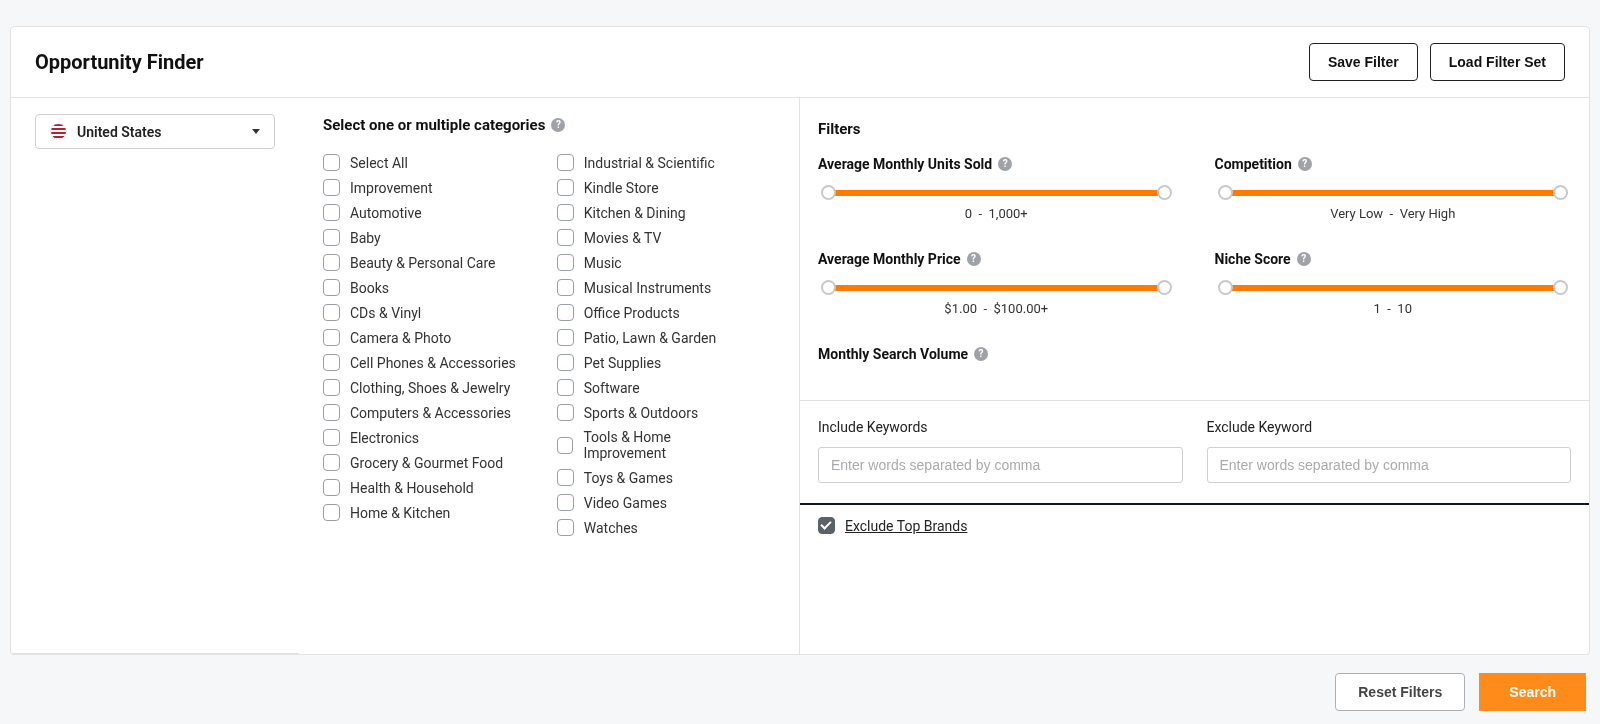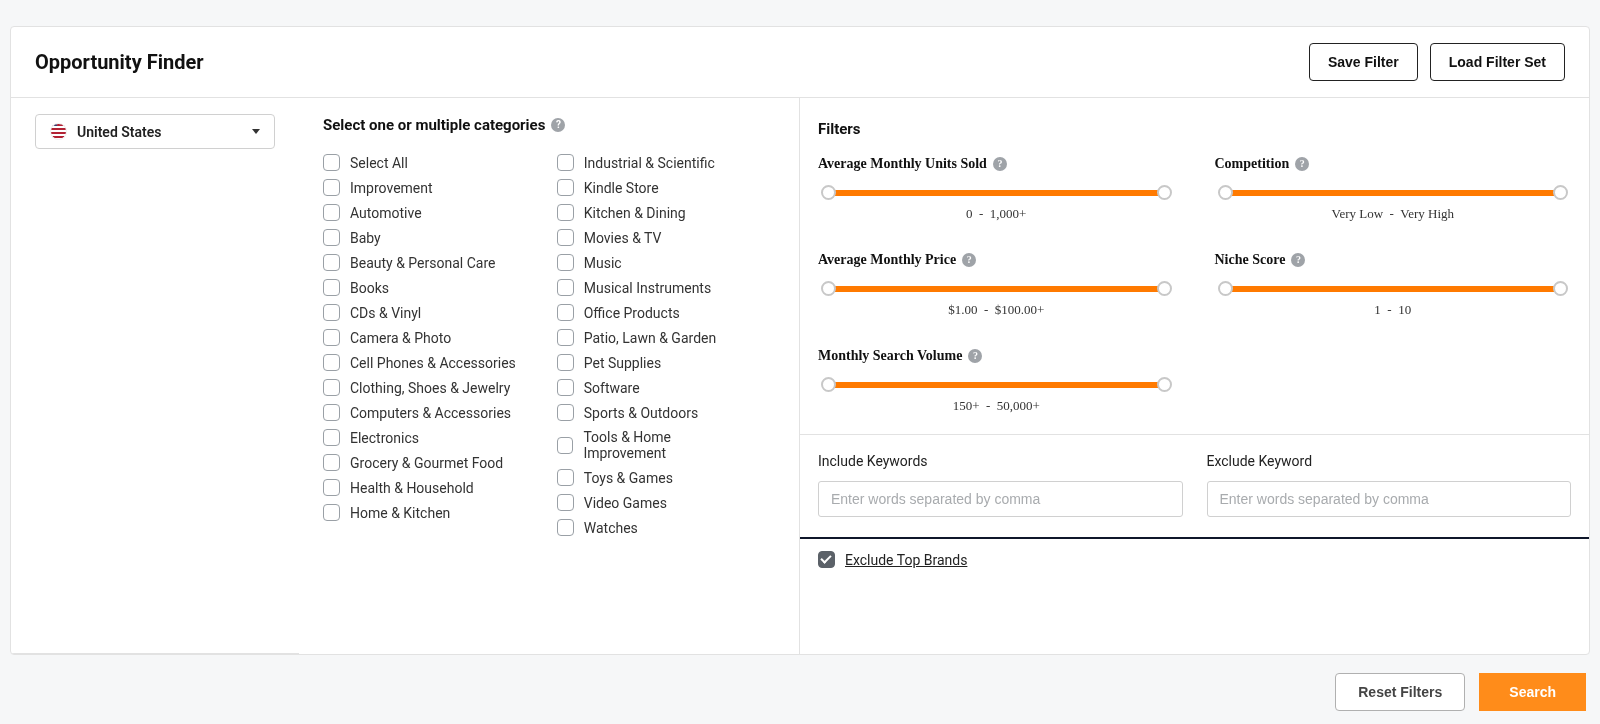--- a/index.html
+++ b/index.html
@@ -151,21 +151,20 @@
   .filters-title {
     font-size: 15px; font-weight: 700; color: #111;
     padding: 22px 18px 8px;
   }
   .filters-grid {
     display: grid;
     grid-template-columns: 1fr 1fr;
     column-gap: 40px;
     row-gap: 30px;
     padding: 10px 18px 20px;
-    font-family: Liberation Serif, serif;
   }
   .filter-block { }
   .filter-label {
     font-weight: 700; color: #111;
     display: inline-flex; align-items: center; gap: 6px;
     margin-bottom: 18px;
   }
   .slider-wrap { padding: 0 10px; }
   .slider {
     position: relative;
@@ -458,27 +457,20 @@
             </div>
             <div class="range-text">1 &nbsp;-&nbsp; 10</div>
           </div>
         </div>
 
         <div class="filter-block">
           <div class="filter-label">
             <span>Monthly Search Volume</span>
             <span class="q-icon">?</span>
           </div>
-          <div class="slider-wrap">
-            <div class="slider">
-              <span class="thumb l"></span>
-              <span class="thumb r"></span>
-            </div>
-            <div class="range-text">150+ &nbsp;-&nbsp; 50,000+</div>
-          </div>
         </div>
 
         <div></div>
       </div>
 
       <div class="keywords">
         <div>
           <div class="kw-label">Include Keywords</div>
           <input class="kw-input" placeholder="Enter words separated by comma" style="">
         </div>

